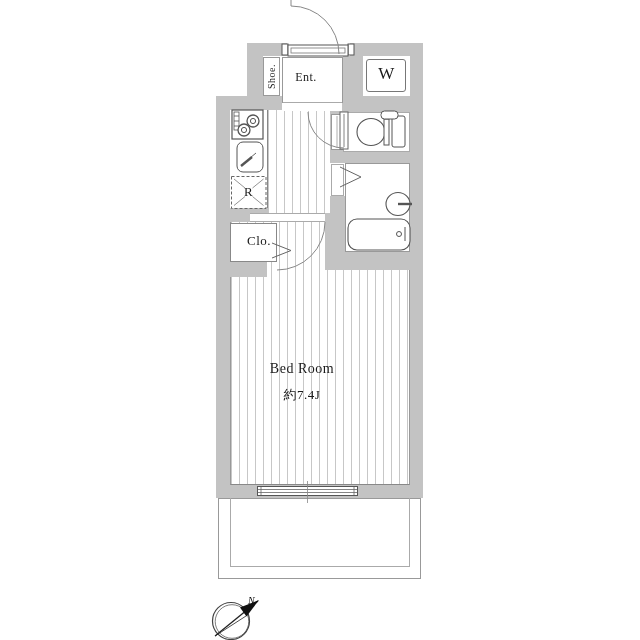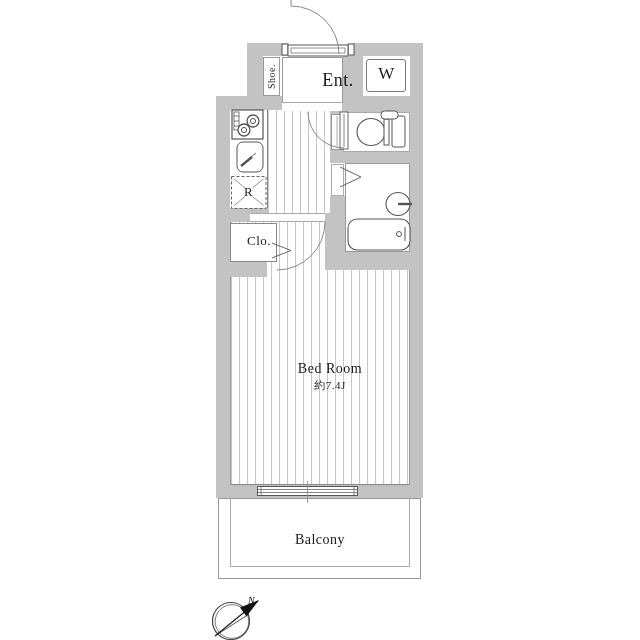--- a/index.html
+++ b/index.html
@@ -53,29 +53,28 @@
   <div class="room" style="left:230px;top:223px;width:47px;height:39px;border:1px solid #888;"></div>
   <div class="room" style="left:250px;top:213px;width:75px;height:9px;border-top:1px solid #aaa;border-bottom:1px solid #aaa;"></div>
   <div class="room" style="left:257px;top:486px;width:101px;height:10px;border:1px solid #555;"></div>
 
   <div class="abs" style="left:218px;top:498px;width:203px;height:81px;border:1px solid #999;"></div>
   <div class="abs" style="left:230px;top:498px;width:180px;height:69px;border-left:1px solid #aaa;border-right:1px solid #aaa;border-bottom:1px solid #aaa;"></div>
 
   <div class="lbl" style="left:263px;top:57px;width:17px;height:39px;display:flex;align-items:center;justify-content:center;">
     <span style="transform:rotate(-90deg);font-size:10px;white-space:nowrap;">Shoe.</span>
   </div>
-  <div class="lbl" style="left:282px;top:70px;width:48px;font-size:18px;padding-left:32px;">Ent.</div>
+  <div class="lbl" style="left:282px;top:70px;width:48px;font-size:12px;">Ent.</div>
   <div class="lbl" style="left:363px;top:64px;width:47px;font-size:17px;">W</div>
   <div class="lbl" style="left:231px;top:184px;width:35px;font-size:13px;">R</div>
   <div class="lbl" style="left:230px;top:233px;width:58px;font-size:13px;">Clo.</div>
-  <div class="lbl" style="left:260px;top:361px;width:140px;">
+  <div class="lbl" style="left:232px;top:361px;width:140px;">
     <div style="font-size:14px;">Bed Room</div>
-    <div style="font-size:11px;margin-top:1px;">約7.4J</div>
+    <div style="font-size:13px;margin-top:9px;">約7.4J</div>
   </div>
-  <div class="lbl" style="left:250px;top:532px;width:140px;font-size:14px;">Balcony</div>
 
   <svg width="640" height="640" viewBox="0 0 640 640">
 
     <g>
       <rect x="282" y="44" width="6" height="11" fill="#ffffff" stroke="#555" stroke-width="1"></rect>
       <rect x="348" y="44" width="6" height="11" fill="#ffffff" stroke="#555" stroke-width="1"></rect>
       <rect x="288" y="45" width="60" height="11" fill="#ffffff" stroke="#555" stroke-width="1"></rect>
       <rect x="291" y="48" width="54" height="5" fill="none" stroke="#777" stroke-width="0.8"></rect>
       <path d="M 291 6 A 48 48 0 0 1 339 54" fill="none" stroke="#888" stroke-width="1"></path>
       <line x1="291" y1="6" x2="291" y2="0" stroke="#888" stroke-width="1"></line>

